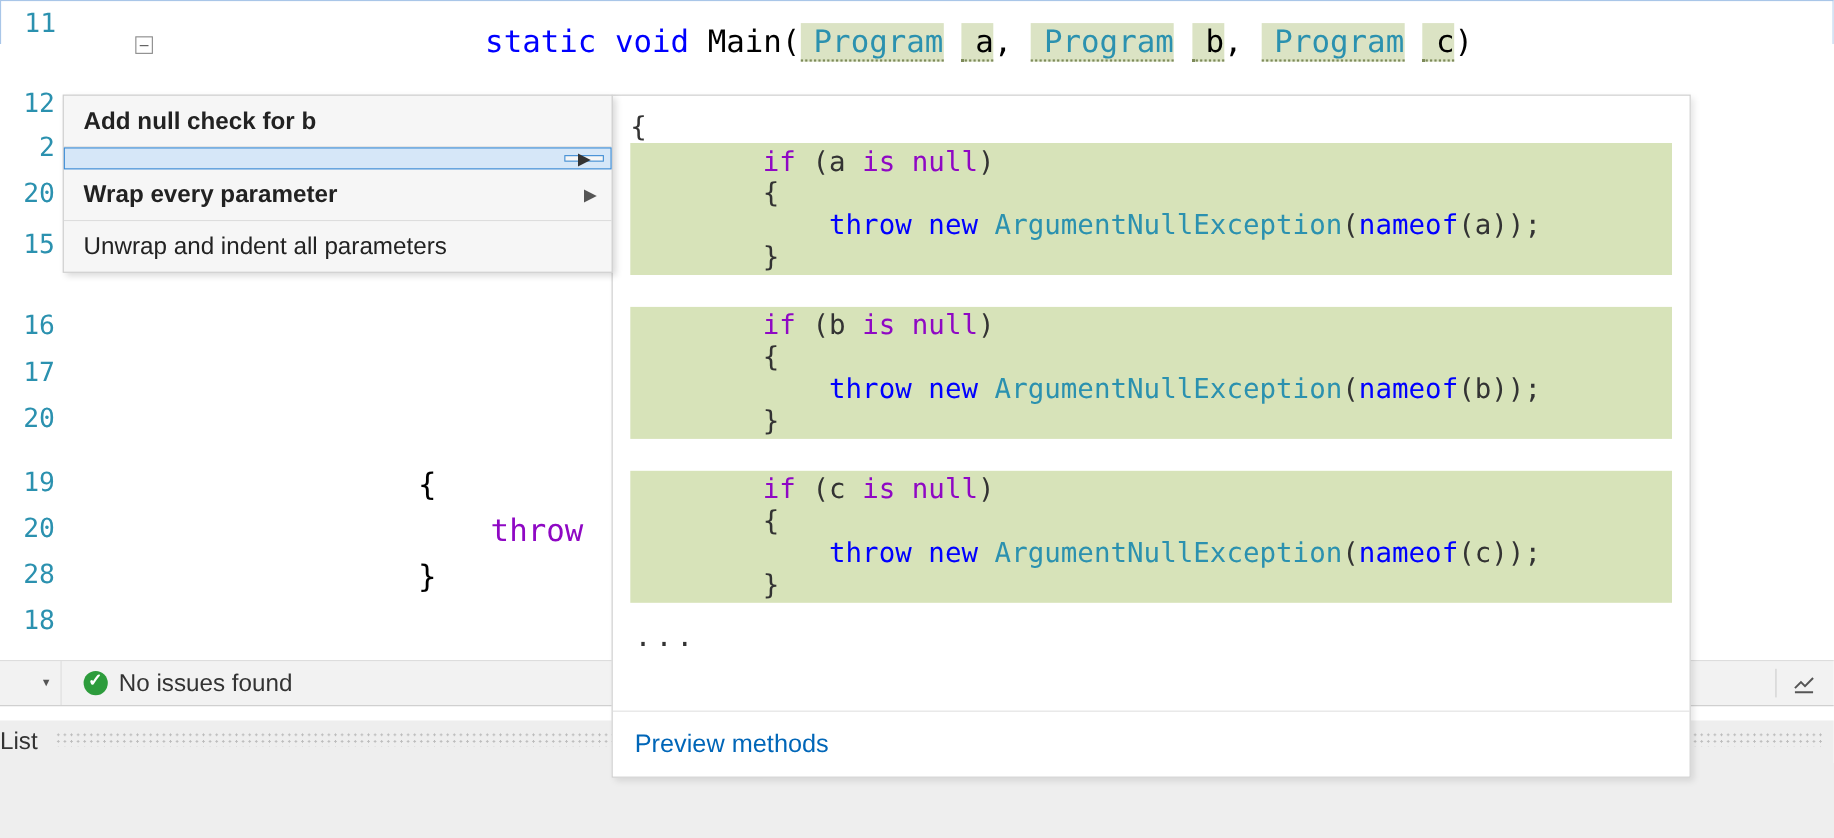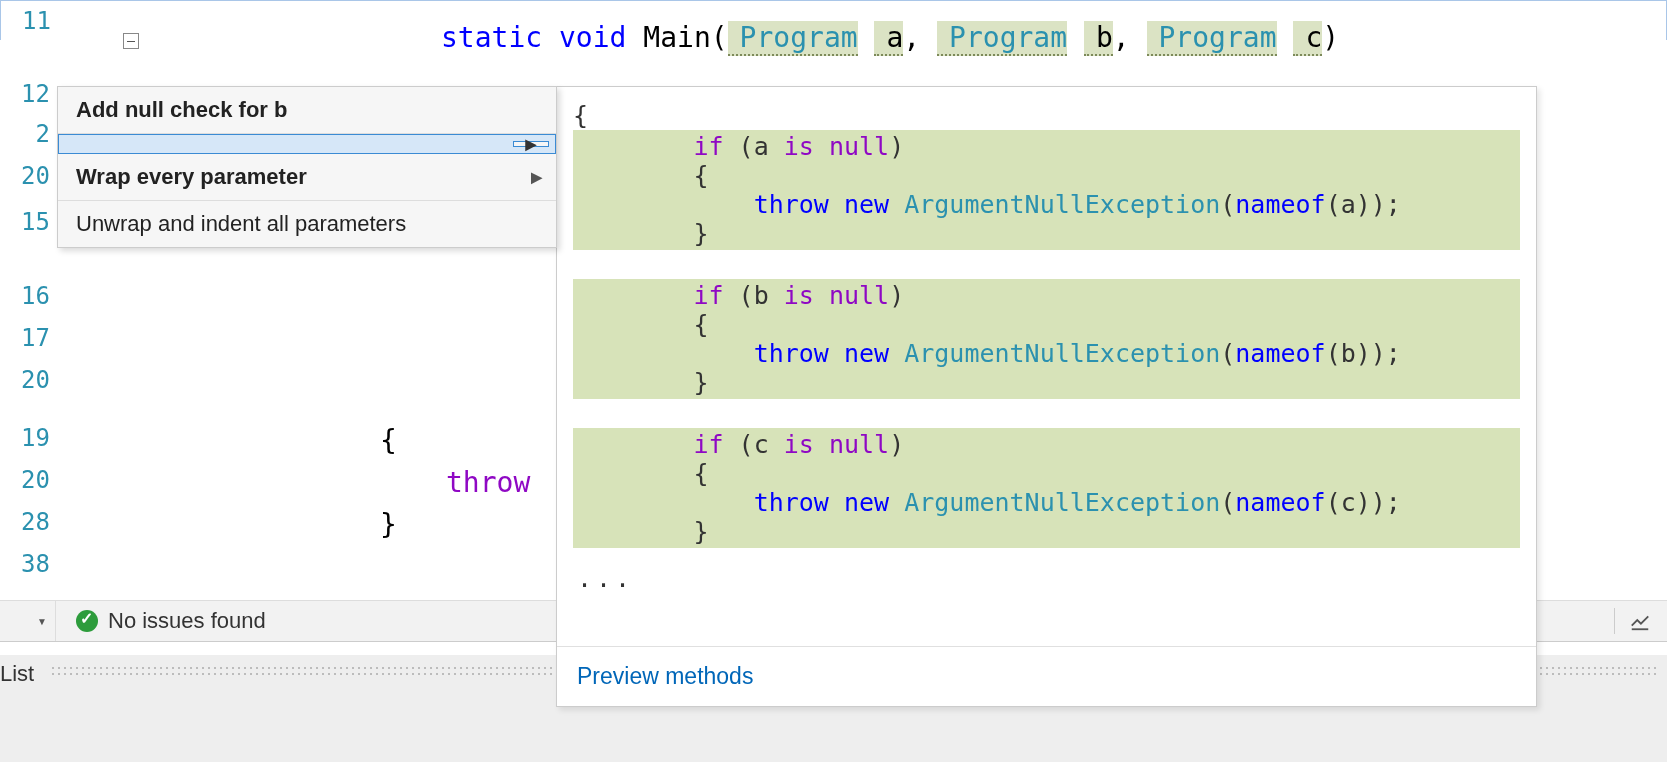--- a/index.html
+++ b/index.html
@@ -91,21 +91,21 @@
     <span style="top:80px">12</span>
     <span style="top:120px">2</span>
     <span style="top:162px">20</span>
     <span style="top:208px">15</span>
     <span style="top:282px">16</span>
     <span style="top:324px">17</span>
     <span style="top:366px">20</span>
     <span style="top:424px">19</span>
     <span style="top:466px">20</span>
     <span style="top:508px">28</span>
-    <span style="top:550px">38</span>
+    <span style="top:550px">18</span>
   </div>
 
   <div class="bg-code" style="left:380px; top:424px;">{</div>
   <div class="bg-code bg-kw" style="left:446px; top:466px;">throw</div>
   <div class="bg-code" style="left:380px; top:508px;">}</div>
 </div>
 
 <div class="qa-menu">
   <div class="item sep"><span>Add null check for b</span></div>
   <div class="item sel sep">

